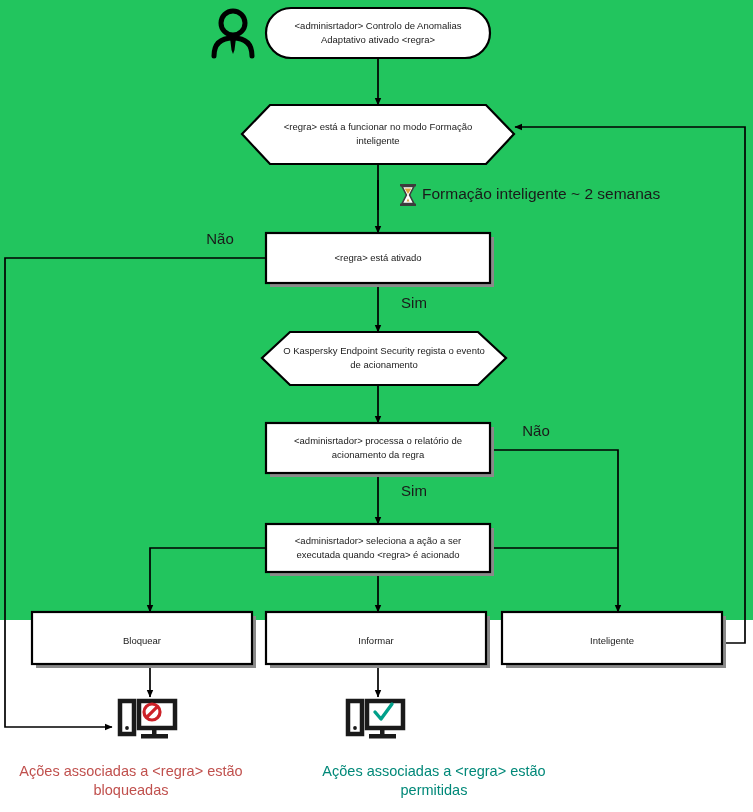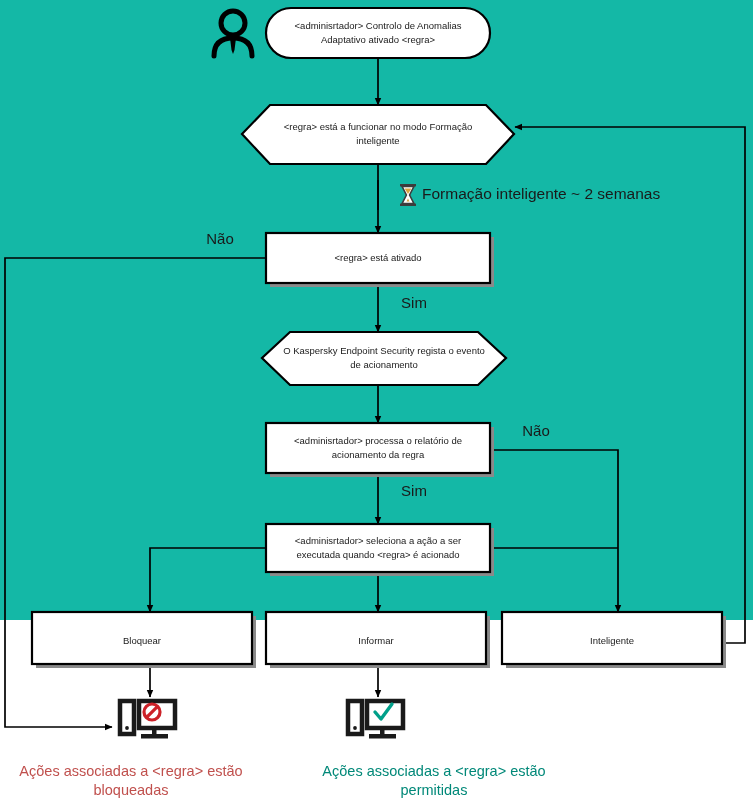--- a/index.html
+++ b/index.html
@@ -10,21 +10,21 @@
   body {
     font-family: "Liberation Sans", sans-serif;
     width: 753px;
     height: 812px;
     overflow: hidden;
   }
   #diagram-root {
     position: relative;
     width: 753px;
     height: 620px;
-    background: #14b8a6;
+    background: #22c55e;
   }
   svg.flow {
     display: block;
     width: 753px;
     height: 812px;
   }
   .node-shape {
     fill: #ffffff;
     stroke: #000000;
     stroke-width: 2.2;

